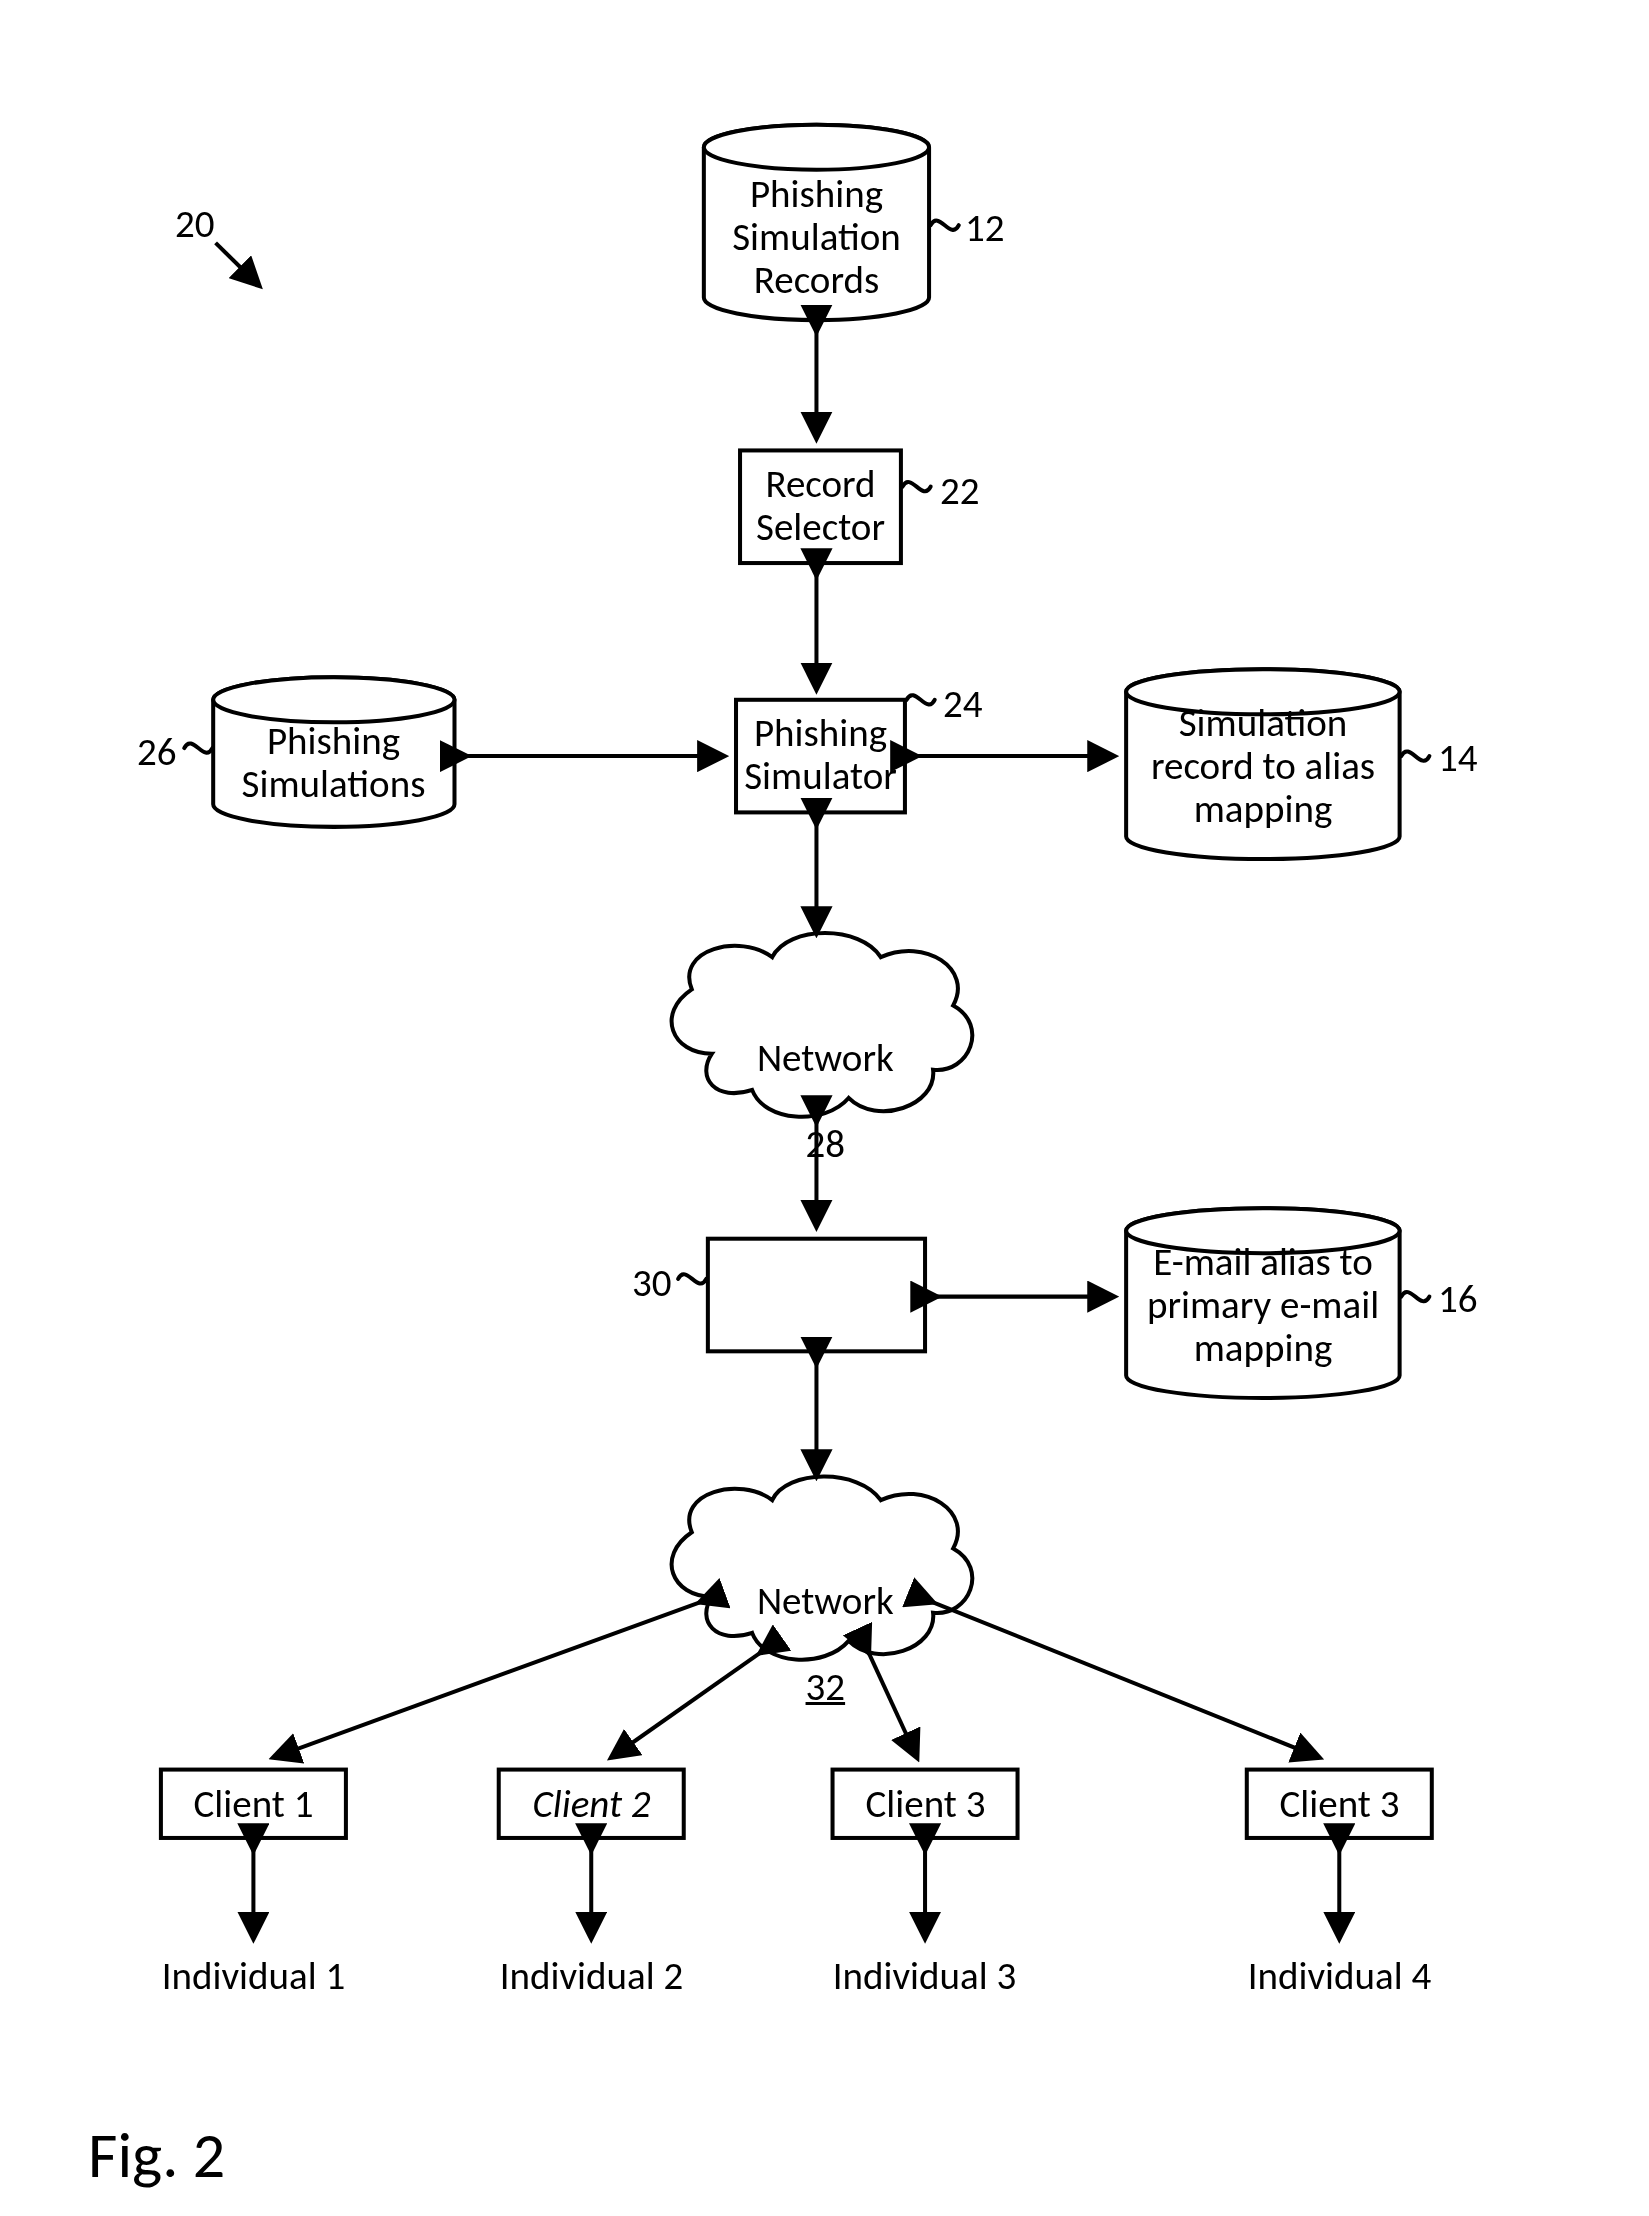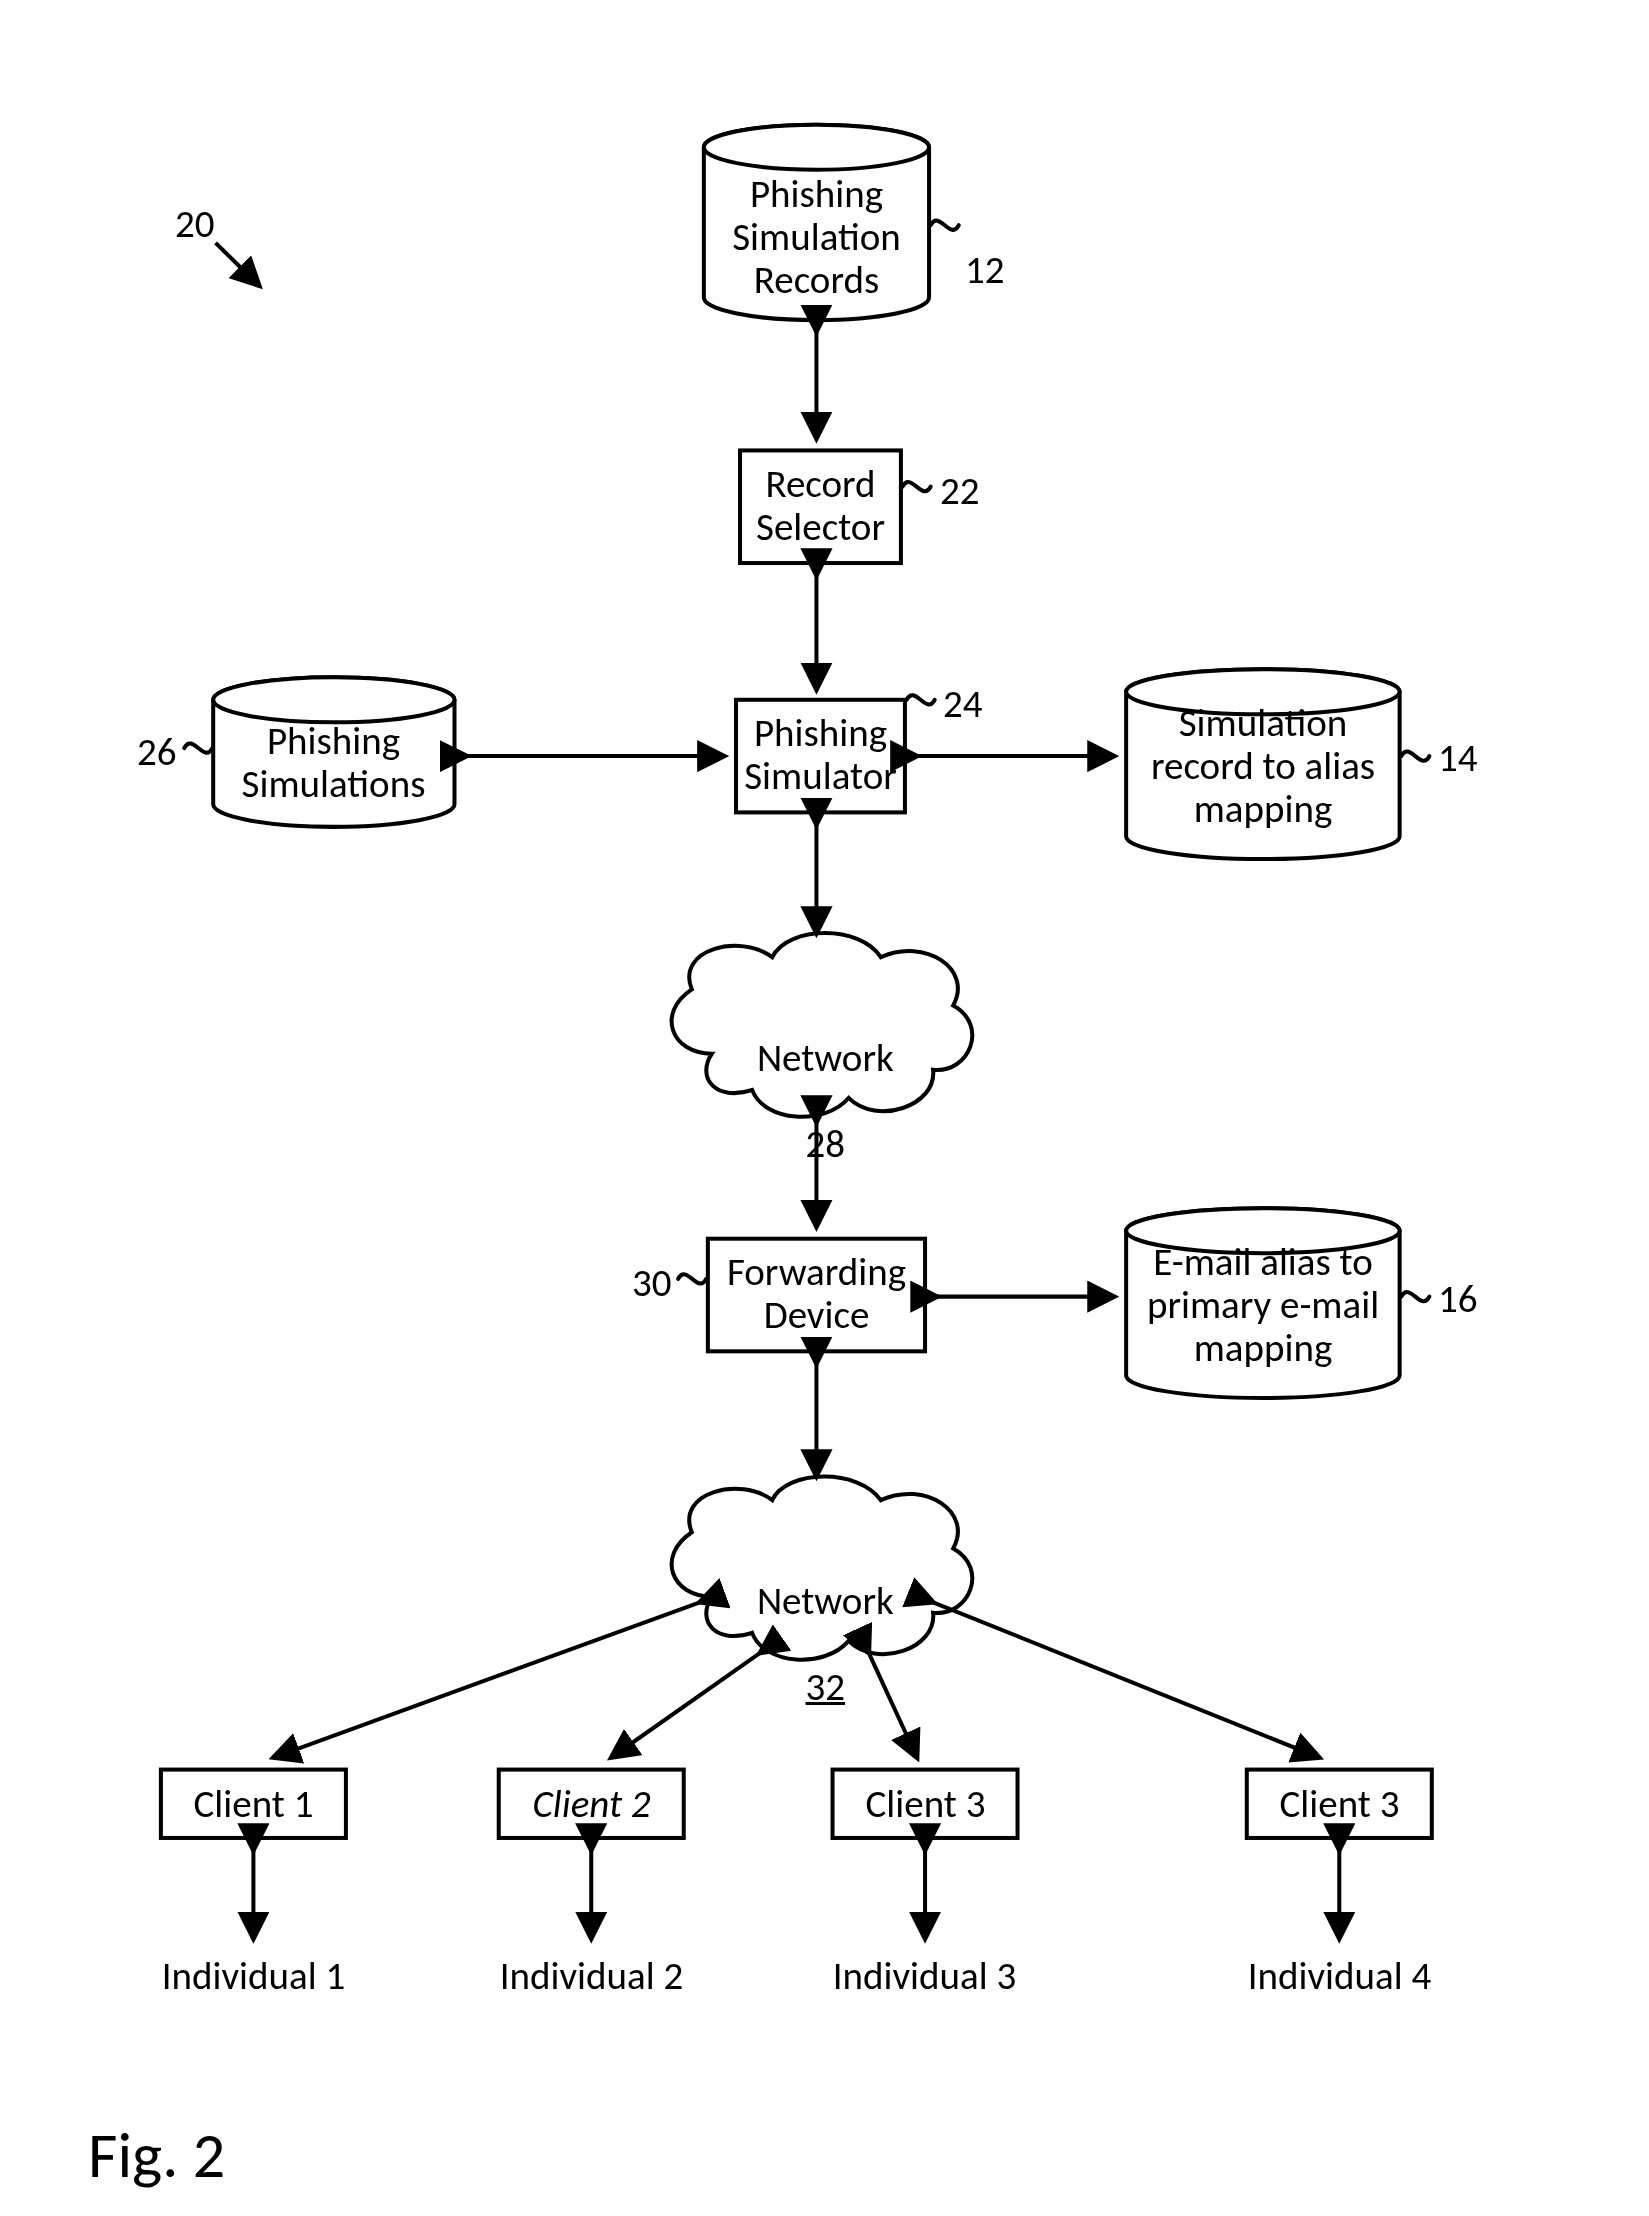--- a/index.html
+++ b/index.html
@@ -191,36 +191,34 @@
 Records</div>
 <div class="node-label" style="left:740px;  top:463px;  width:161px;">Record
 Selector</div>
 <div class="node-label" style="left:736px;  top:712px;  width:169px;">Phishing
 Simulator</div>
 <div class="node-label" style="left:213px;  top:720px;  width:241px;">Phishing
 Simulations</div>
 <div class="node-label" style="left:1126px; top:702px;  width:274px;">Simulation
 record to alias
 mapping</div>
-<div class="node-label" style="left:708px;  top:1251px; width:217px;">Forwarding
-Device</div>
 <div class="node-label" style="left:1126px; top:1241px; width:274px;">E-mail alias to
 primary e-mail
 mapping</div>
 
 <div class="node-label" style="left:696px; top:994px; width:241px;">
   <span>Network</span><br>
   <span style="">28</span>
 </div>
 <div class="node-label" style="left:696px; top:1537px; width:241px;">
   <span>Network</span><br>
   <span style="text-decoration:underline;">32</span>
 </div>
 
-<div class="ref-label" style="left:965px; top:204px;margin-top:42px;">12</div>
+<div class="ref-label" style="left:965px; top:204px;">12</div>
 <div class="ref-label" style="left:940px; top:467px;">22</div>
 <div class="ref-label" style="left:943px; top:680px;">24</div>
 <div class="ref-label" style="left:137px;  top:728px;">26</div>
 <div class="ref-label" style="left:1438px; top:734px;">14</div>
 <div class="ref-label" style="left:632px;  top:1259px;">30</div>
 <div class="ref-label" style="left:1438px; top:1275px;">16</div>
 
 <div class="node-label" style="left:161px;  top:1783px; width:185px;">Client 1</div>
 <div class="node-label" style="left:499px;  top:1783px; width:185px;font-style:italic;">Client 2</div>
 <div class="node-label" style="left:833px; top:1783px; width:185px;">Client 3</div>

